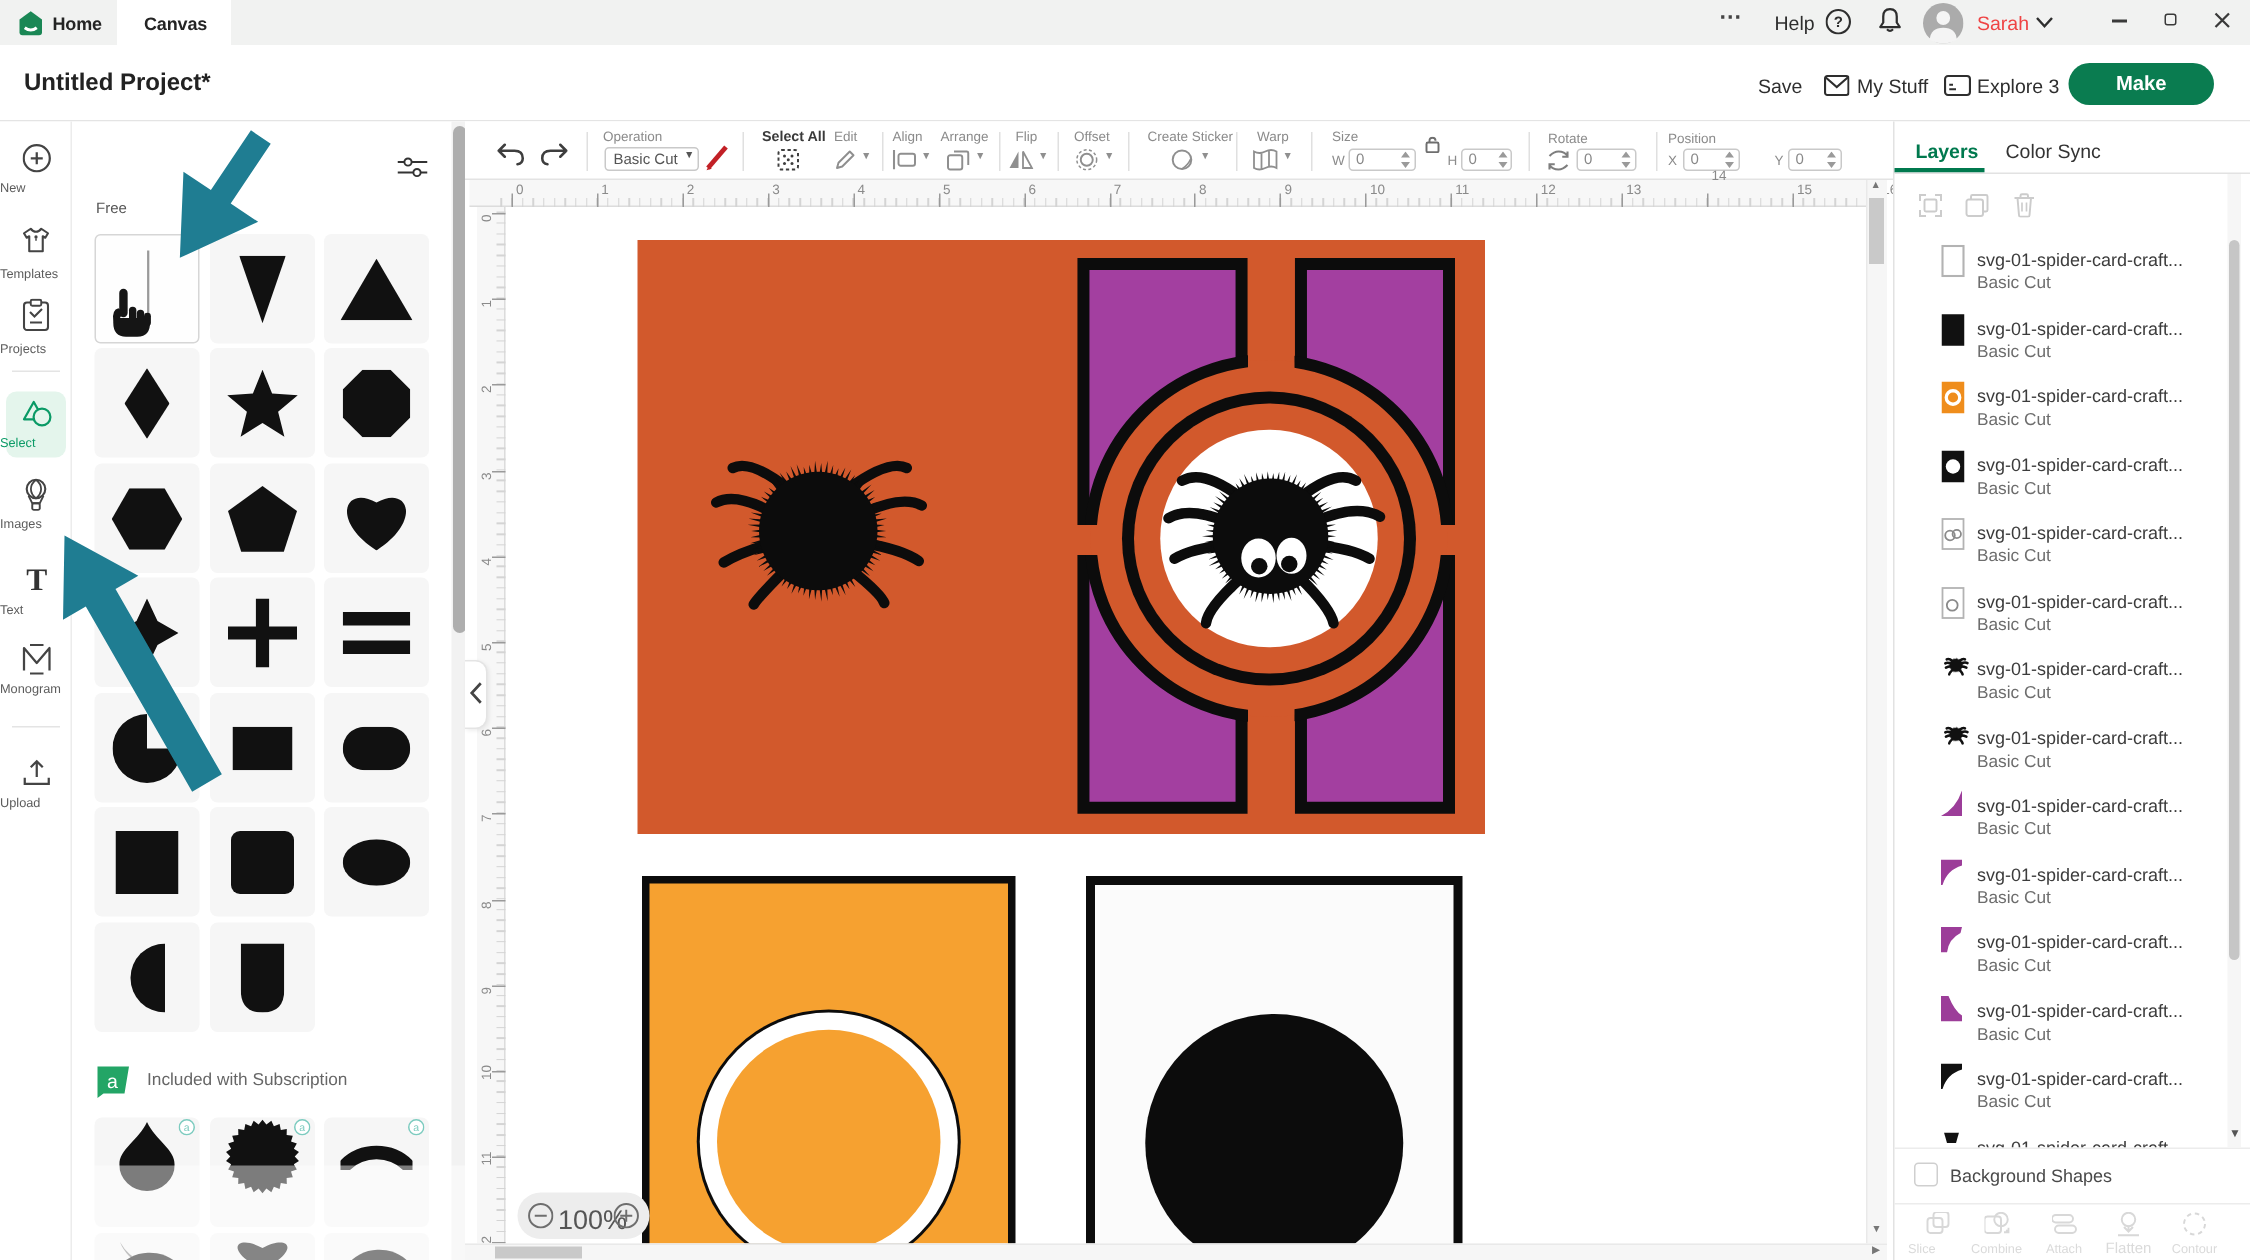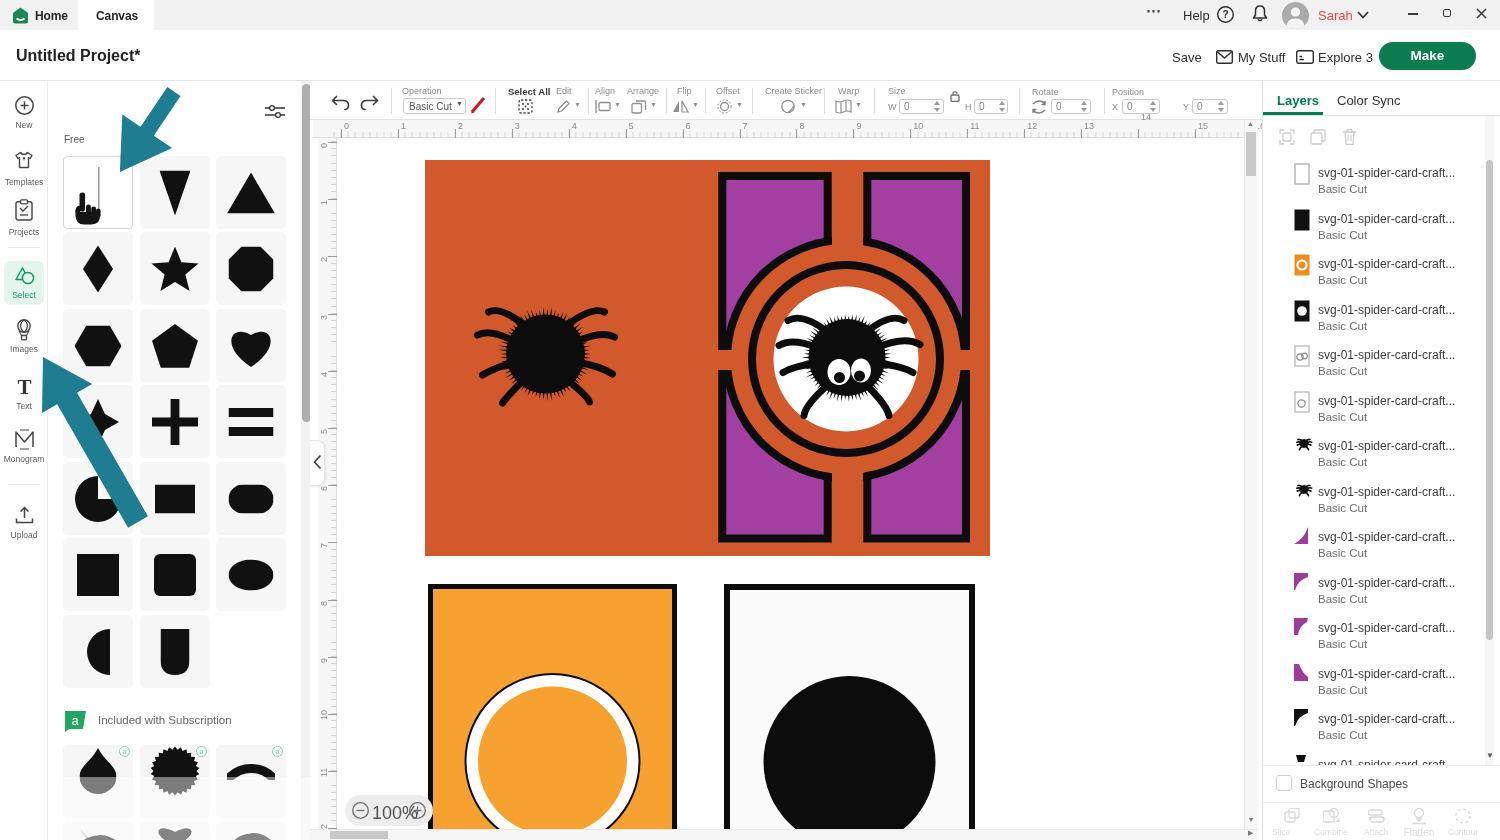--- a/index.html
+++ b/index.html
@@ -7,21 +7,21 @@
 .abs { position:absolute; }
 #stage { position:relative; width:1500px; height:840px; }
 
 #tabbar { position:absolute; left:0; top:0; width:1500px; height:30px; background:#f1f2f1; }
 #tab-canvas { position:absolute; left:78px; top:0; width:76px; height:30px; background:#fff; }
 .tabtxt { position:absolute; top:9px; font-size:12px; font-weight:700; letter-spacing:-0.1px; color:#242424; }
 
 #header { position:absolute; left:0; top:30px; width:1500px; height:51px; background:#fff; border-bottom:1px solid #e4e4e4; }
 
 #rail { position:absolute; left:0; top:81px; width:48px; height:759px; background:#fff; border-right:1px solid #ececec; }
-.railitem { position:absolute; left:0; width:48px; text-align:center; color:#4d4d4d; }
+.railitem { position:absolute; left:0; width:48px; text-align:left; color:#4d4d4d; }
 .raillabel { font-size:8.5px; color:#5c5c5c; display:block; margin-top:1px; }
 
 #panel { position:absolute; left:48px; top:81px; width:262px; height:759px; background:#fff; overflow:hidden; }
 .cell { position:absolute; width:70px; height:73px; background:#f6f6f6; border-radius:5px; }
 .cell svg { position:absolute; left:50%; top:50%; transform:translate(-50%,-50%); }
 
 #canvasarea { position:absolute; left:310px; top:81px; width:952px; height:759px; background:#fff; }
 .ticklabel { position:absolute; font-size:9px; color:#8a8a8a; }
 
 #rpanel { position:absolute; left:1262px; top:81px; width:238px; height:759px; background:#fff; border-left:1px solid #e2e2e2; }

